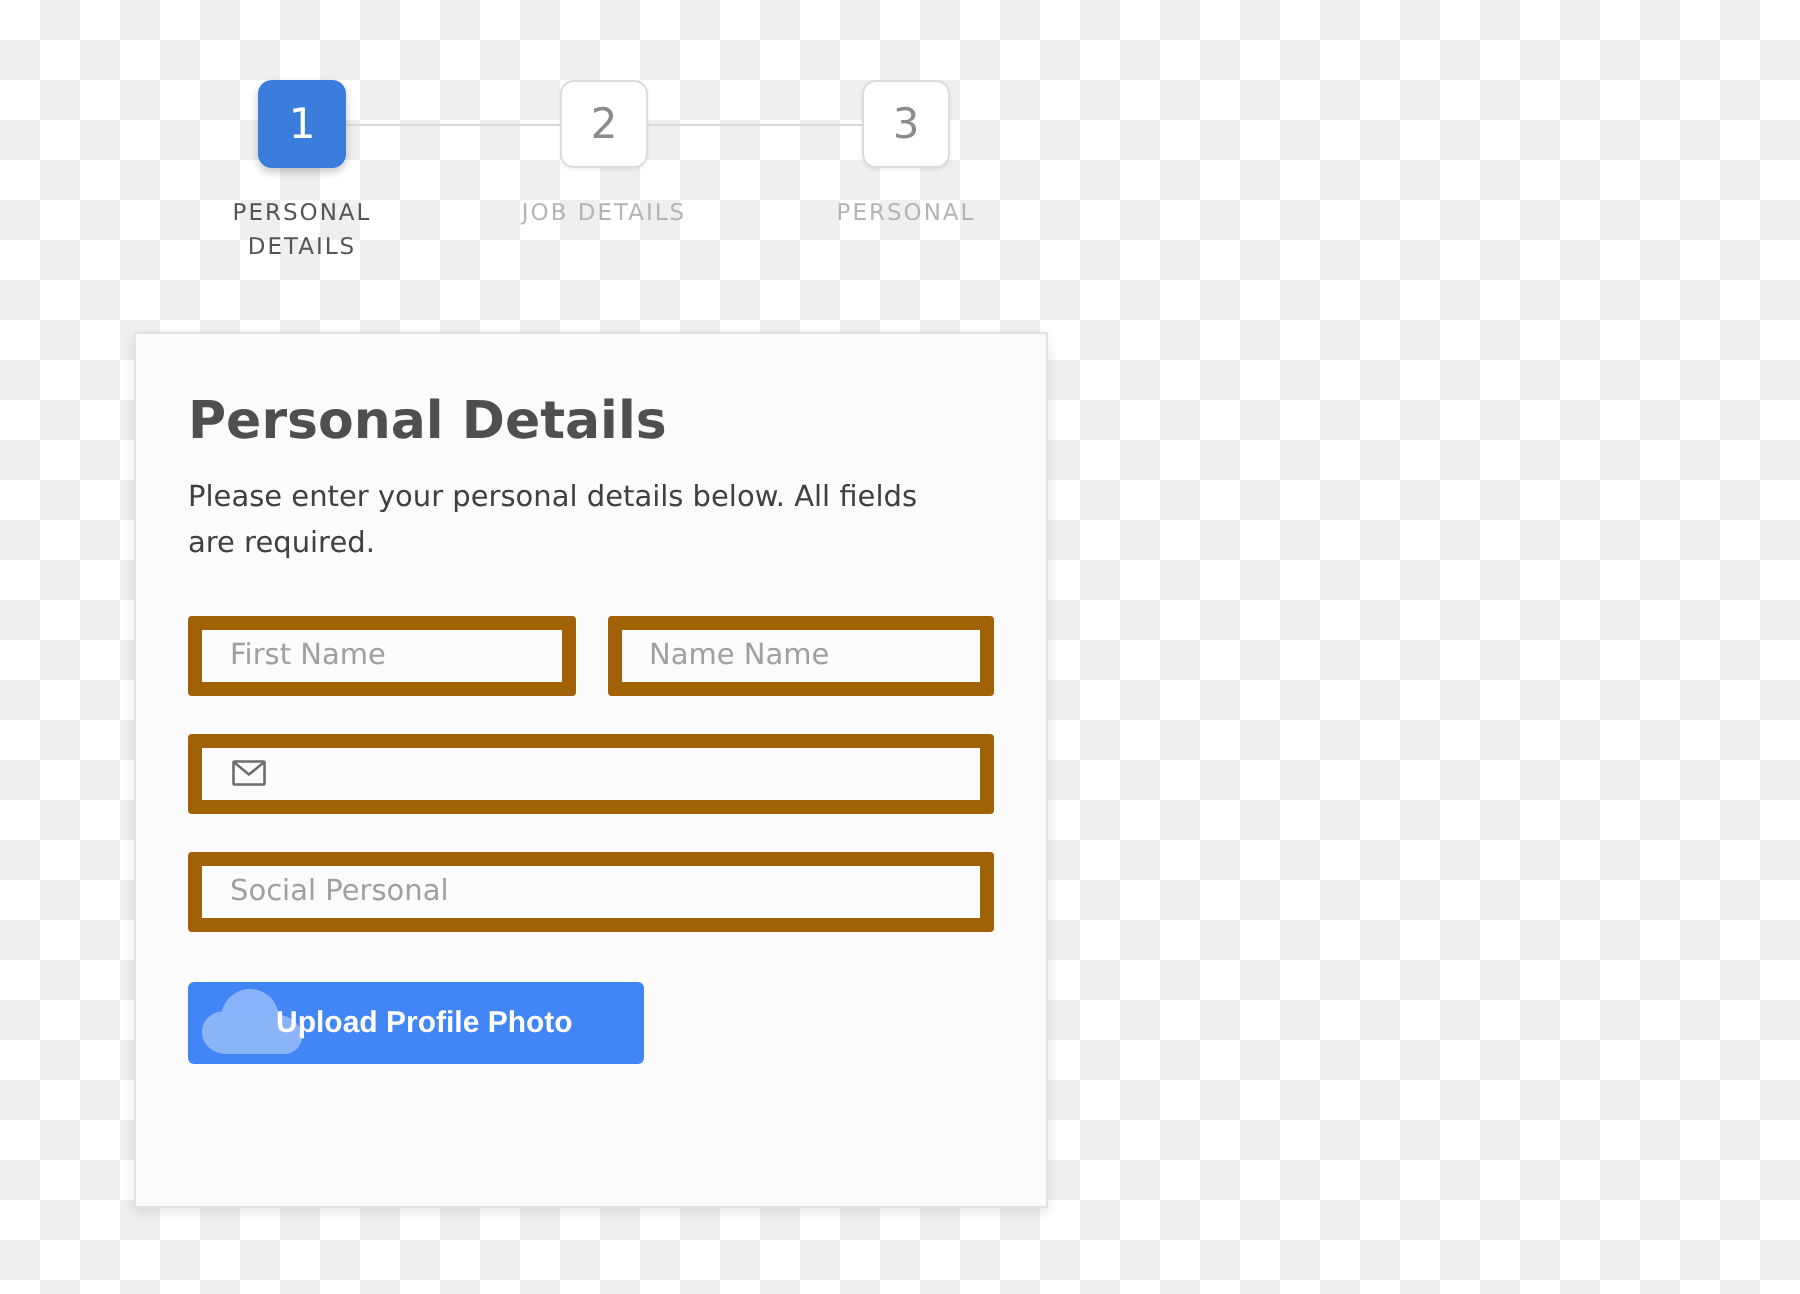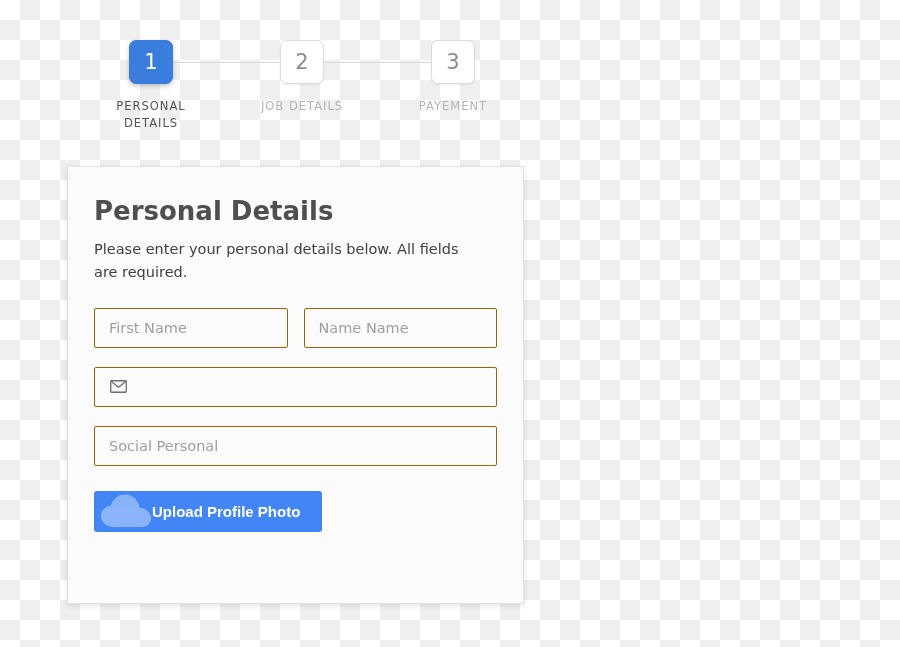--- a/index.html
+++ b/index.html
@@ -119,21 +119,21 @@
   }
   .field {
     position: relative;
     flex: 1;
   }
   .input-box {
     box-sizing: border-box;
     width: 100%;
     height: 40px;
     background: #fbfbfb;
-    border: 1px solid #a16207;
+    border: 7px solid #a16207;
     border-radius: 2px;
     display: flex;
     align-items: center;
     padding: 0 14px;
     font-size: 14.5px;
     color: #a0a0a0;
   }
   .input-box .ph { flex: 1; }
   .field-icon {
     width: 18px;
@@ -167,21 +167,21 @@
     width: 58px;
     height: 38px;
     opacity: 0.38;
   }
   #upload-label {
     position: relative;
     z-index: 2;
     color: #ffffff;
     font-size: 15px;
     font-weight: bold;
-    margin-left: 58px;
+    margin-left: 44px;
     white-space: nowrap;
   }
 </style>
 </head>
 <body>
 
 <div id="stepper">
 
   <div class="connector" id="connector-1"></div>
   <div class="connector" id="connector-2"></div>
@@ -197,21 +197,21 @@
     <div class="step-box inactive">
       <span>2</span>
     </div>
     <div class="step-label inactive">JOB DETAILS</div>
   </div>
 
   <div class="step" style="left:302px;">
     <div class="step-box inactive">
       <span>3</span>
     </div>
-    <div class="step-label inactive">PAYEMENT</div>
+    <div class="step-label inactive">PERSONAL</div>
   </div>
 
 </div>
 
 <div id="card">
   <div id="card-inner">
 
     <h1 id="card-title">Personal Details</h1>
     <p id="card-subtitle">Please enter your personal details below. All fields are required.</p>
 

